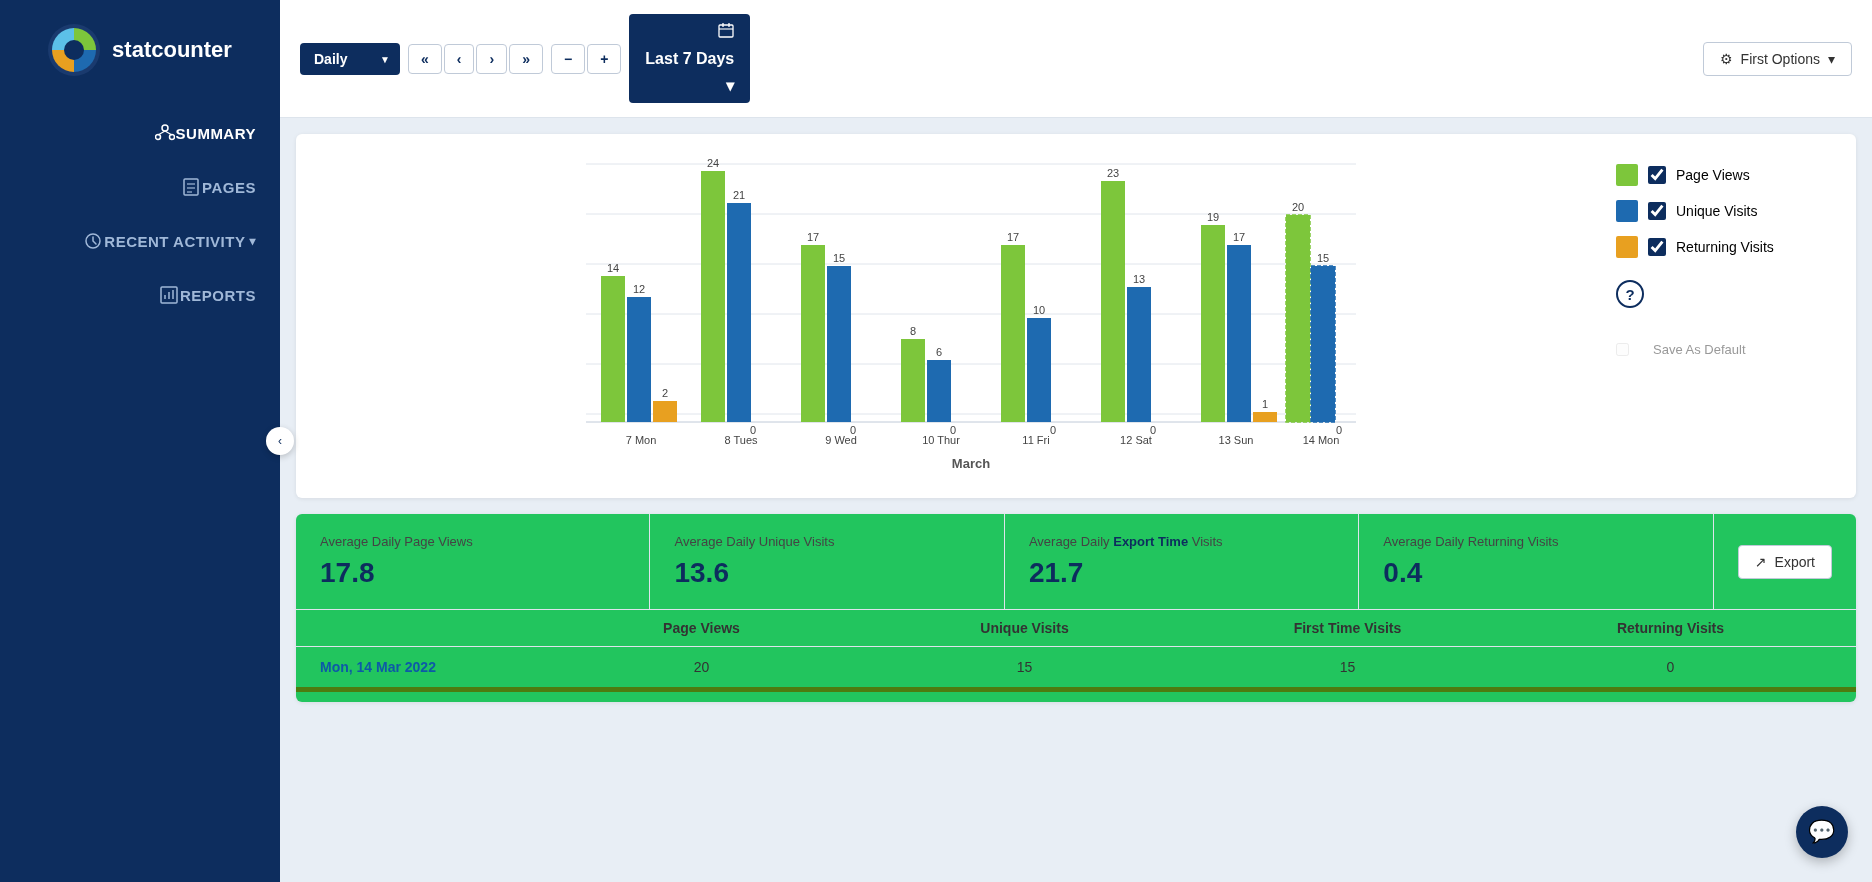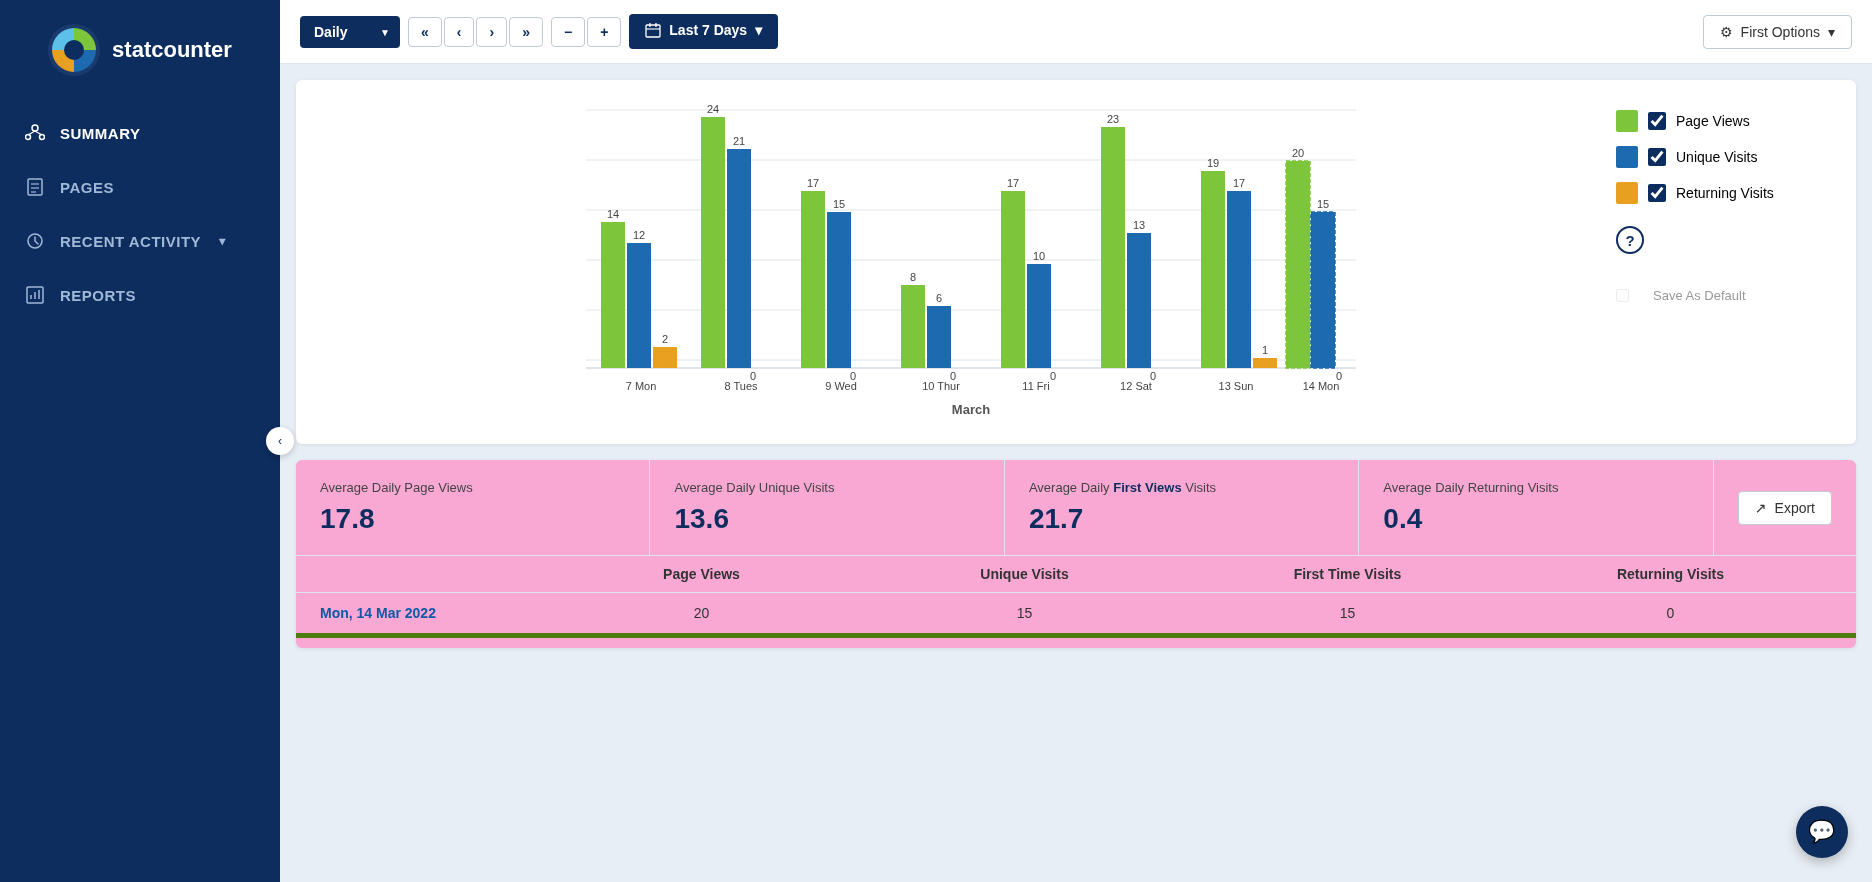--- a/index.html
+++ b/index.html
@@ -33,28 +33,29 @@
       color: white;
     }
     .sidebar-nav {
       display: flex;
       flex-direction: column;
       margin-top: 10px;
     }
     .nav-item {
       display: flex;
       align-items: center;
-      gap: 14px;
+      gap: 0;
       padding: 16px 24px;
       color: #a0b8d8;
       font-size: 15px;
       font-weight: 600;
       letter-spacing: 0.5px;
       cursor: pointer;
       text-transform: uppercase;
+      justify-content: flex-end;
     }
     .nav-item.active { color: white; }
     .nav-item .nav-icon { width: 22px; height: 22px; display: flex; align-items: center; justify-content: center; }
     .nav-item .chevron { margin-left: 4px; font-size: 12px; }
 
     .sidebar-collapse {
       position: absolute;
       right: -14px;
       top: 50%;
       transform: translateY(-50%);
@@ -127,26 +128,27 @@
       font-weight: bold;
       line-height: 1;
     }
     .toolbar-group { display: flex; gap: 2px; }
     .date-range-btn {
       background: #0d2d5e;
       color: white;
       border: none;
       padding: 8px 16px;
       border-radius: 4px;
-      font-size: 14px;
+      font-size: 16px;
       font-weight: 600;
       cursor: pointer;
       display: flex;
-      align-items: flex-start;
+      align-items: flex-end;
       gap: 8px;
+      flex-direction: column;
     }
     .chart-options-btn {
       margin-left: auto;
       background: white;
       border: 1px solid #c0cad8;
       color: #333;
       padding: 8px 16px;
       border-radius: 4px;
       font-size: 14px;
       cursor: pointer;
@@ -209,21 +211,21 @@
       align-items: center;
       gap: 24px;
       font-size: 13px;
       color: #888;
       margin-top: auto;
     }
     .legend-save input { accent-color: #888; }
 
     
     .stats-container {
-      background: #f9a8d4;
+      background: #22c55e;
       margin: 0 16px 16px 16px;
       border-radius: 6px;
       box-shadow: 0 1px 4px rgba(0,0,0,0.08);
       overflow: hidden;
     }
     .stats-top {
       display: flex;
       align-items: stretch;
       border-bottom: 1px solid #dde4ec;
     }
@@ -542,21 +544,21 @@
       <div class="stat-item">
         <div class="stat-label">Average Daily Page Views</div>
         <div class="stat-value">17.8</div>
       </div>
       <div class="stat-item">
         <div class="stat-label">Average Daily Unique Visits</div>
         <div class="stat-value">13.6</div>
       </div>
       <div class="stat-item">
         <div class="stat-label">
-          Average Daily <strong>First Views</strong> Visits
+          Average Daily <strong>Export Time</strong> Visits
         </div>
         <div class="stat-value">21.7</div>
       </div>
       <div class="stat-item">
         <div class="stat-label">Average Daily Returning Visits</div>
         <div class="stat-value">0.4</div>
       </div>
       <div class="export-btn">
         <button>
           <span>↗</span>

